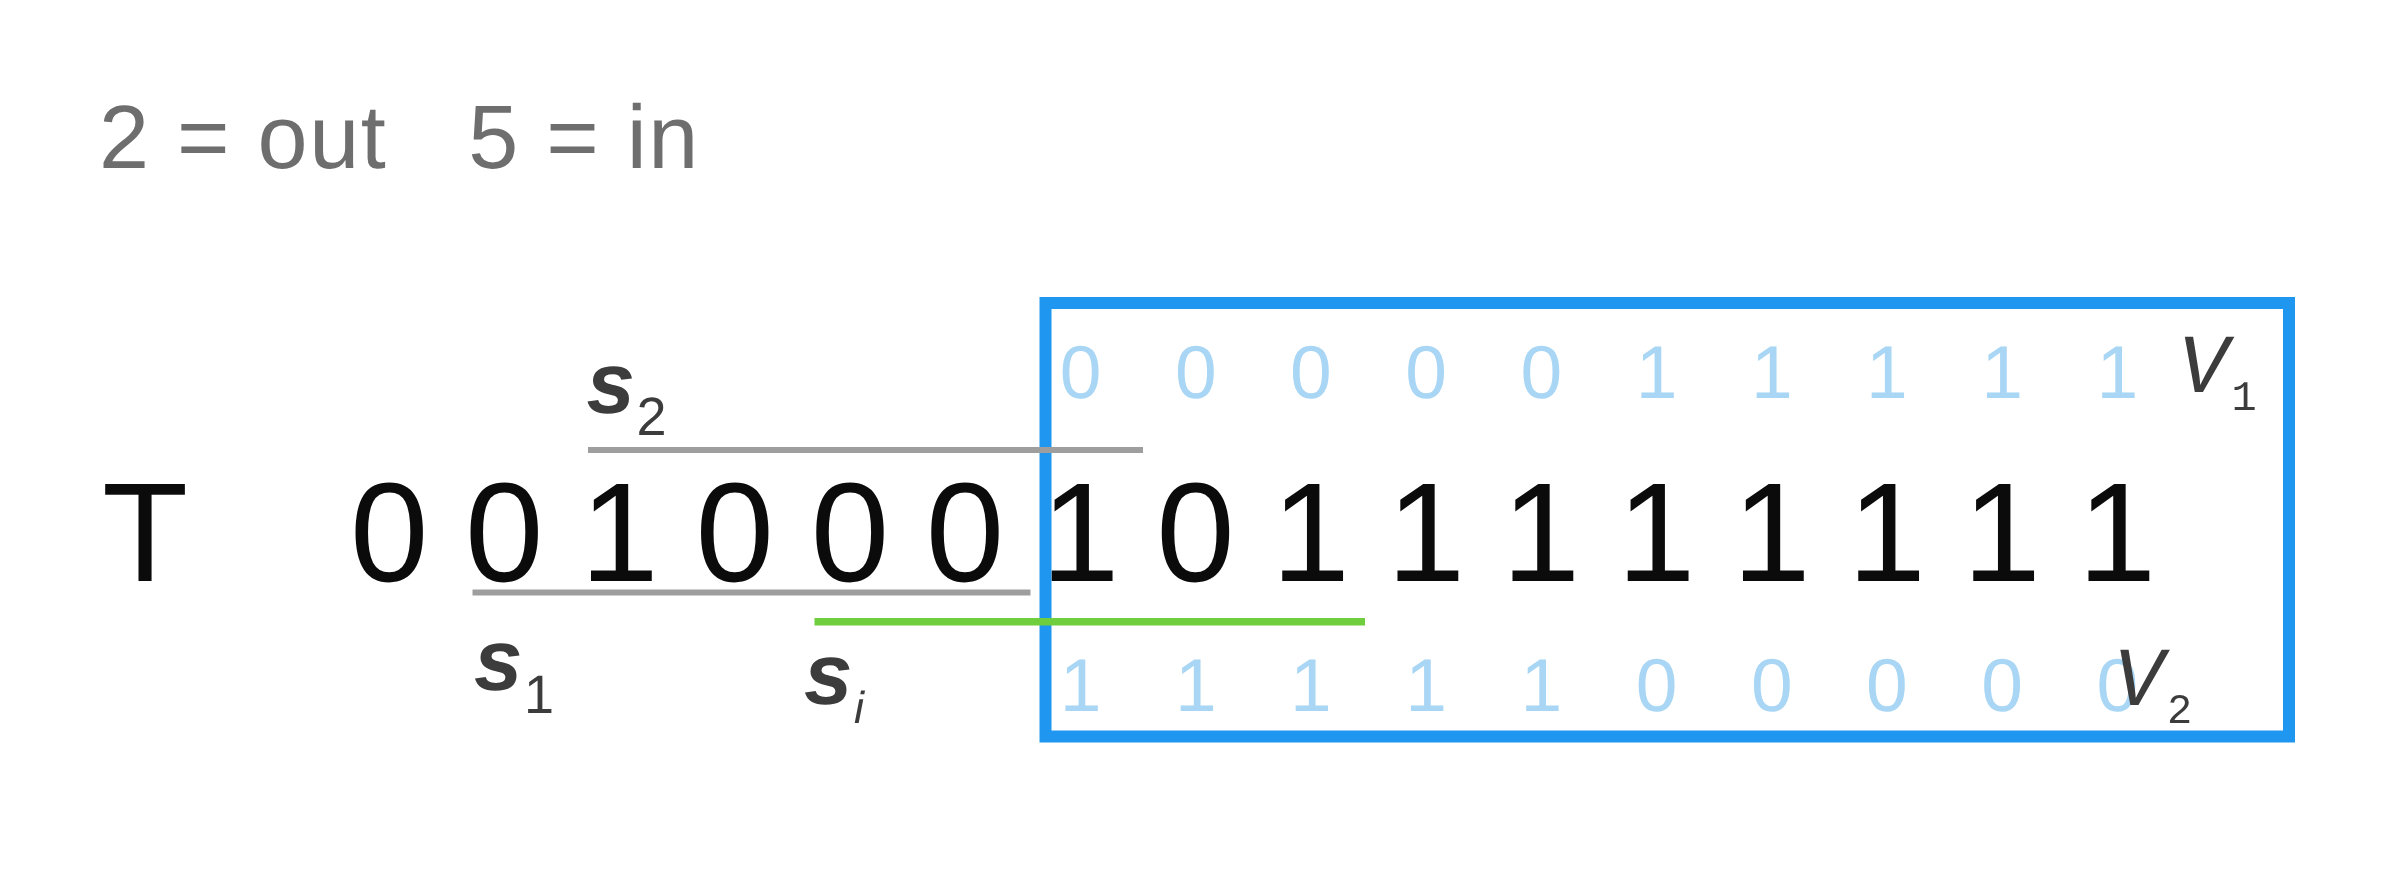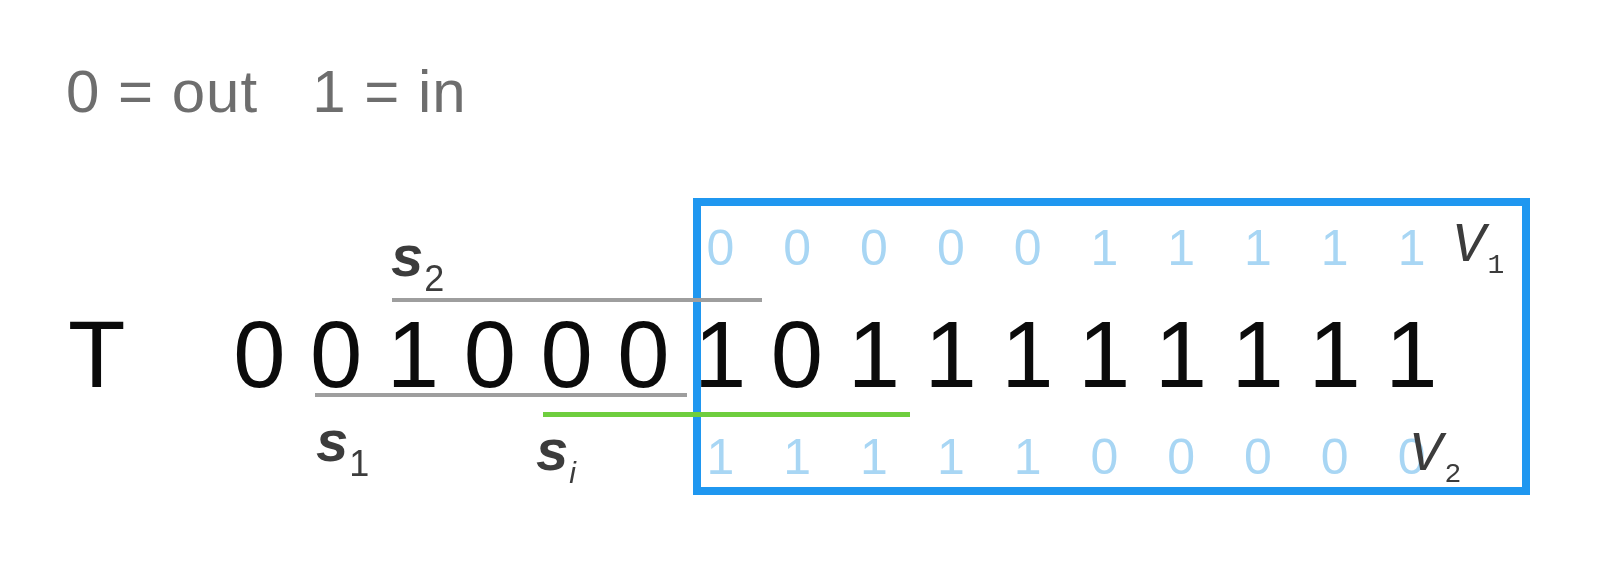--- a/index.html
+++ b/index.html
@@ -93,22 +93,22 @@
     position:relative;top:15px;left:1px;
   }
   .mlabel sub.ital{font-style:italic;font-size:30px;top:13px;}
 </style>
 </head>
 <body>
 
 <div class="canvas">
 
   <div class="legend">
-    <span>0 = out</span>
-    <span>1 = in</span>
+    <span>2 = out</span>
+    <span>5 = in</span>
   </div>
 
   <div class="blue-box"></div>
 
   <div class="t-label">T</div>
 
   <div class="digit-row main-row">
       <span class="cell">0</span>
       <span class="cell">0</span>
       <span class="cell">1</span>

